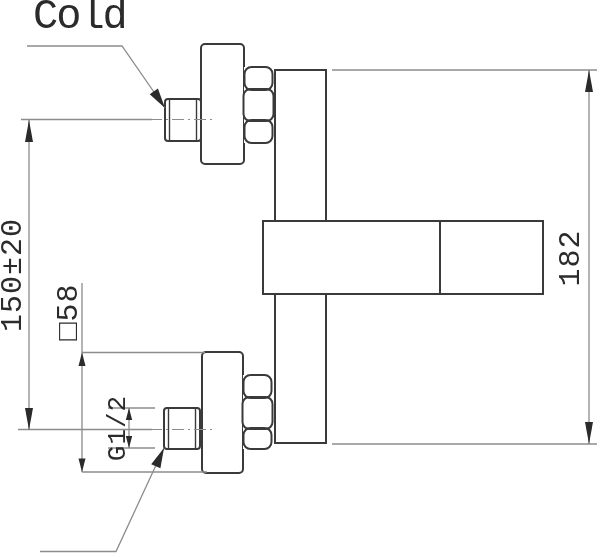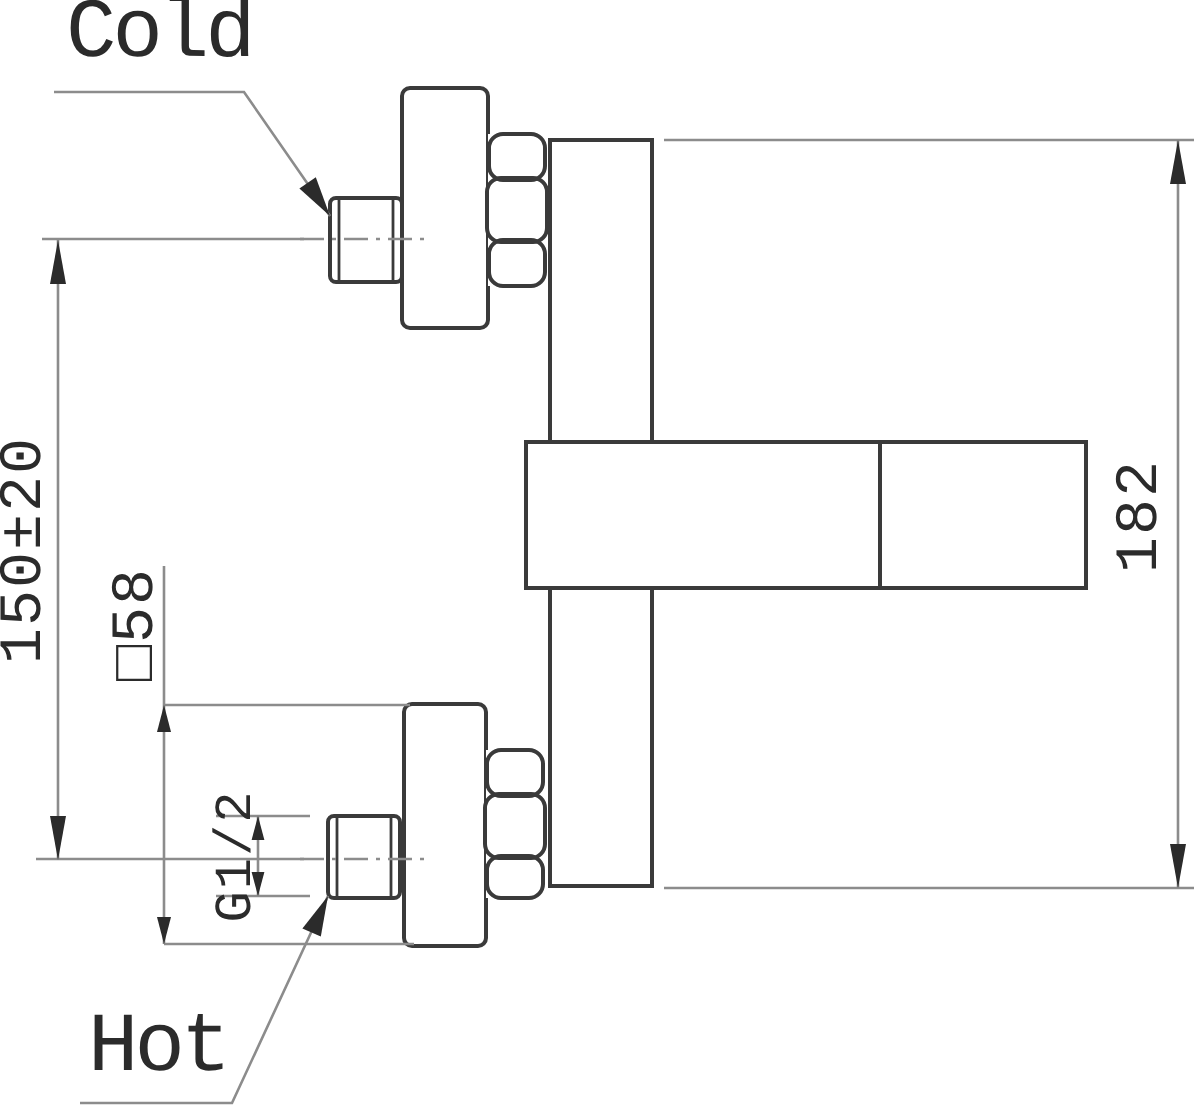--- a/index.html
+++ b/index.html
@@ -146,21 +146,20 @@
     <g>
       <polyline points="27,46 122,46 165,108" class="thin"></polyline>
       <polygon points="165,108 149.7,94.2 157.9,88.6" class="arr"></polygon>
       <polyline points="40,551.5 116,551.5 164,448" class="thin"></polyline>
       <polygon points="164,448 160.4,468.3 151.2,464.2" class="arr"></polygon>
     </g>
   </svg>
 
   <div class="lbl" style="left:33px; top:-4px;">Cold</div>
 
-  <div class="lbl" style="left:44px; top:503px;">Hot</div>
 
   <div class="dim" style="left:-52px; top:260px; width:130px;">150±20</div>
 
   <div class="dim" style="left:24px; top:297px; width:90px;">□58</div>
 
   <div class="dim" style="left:73px; top:413px; width:90px; font-size:26px;">G1/2</div>
 
   <div class="dim" style="left:536px; top:243px; width:70px;">182</div>
 
 </div>

